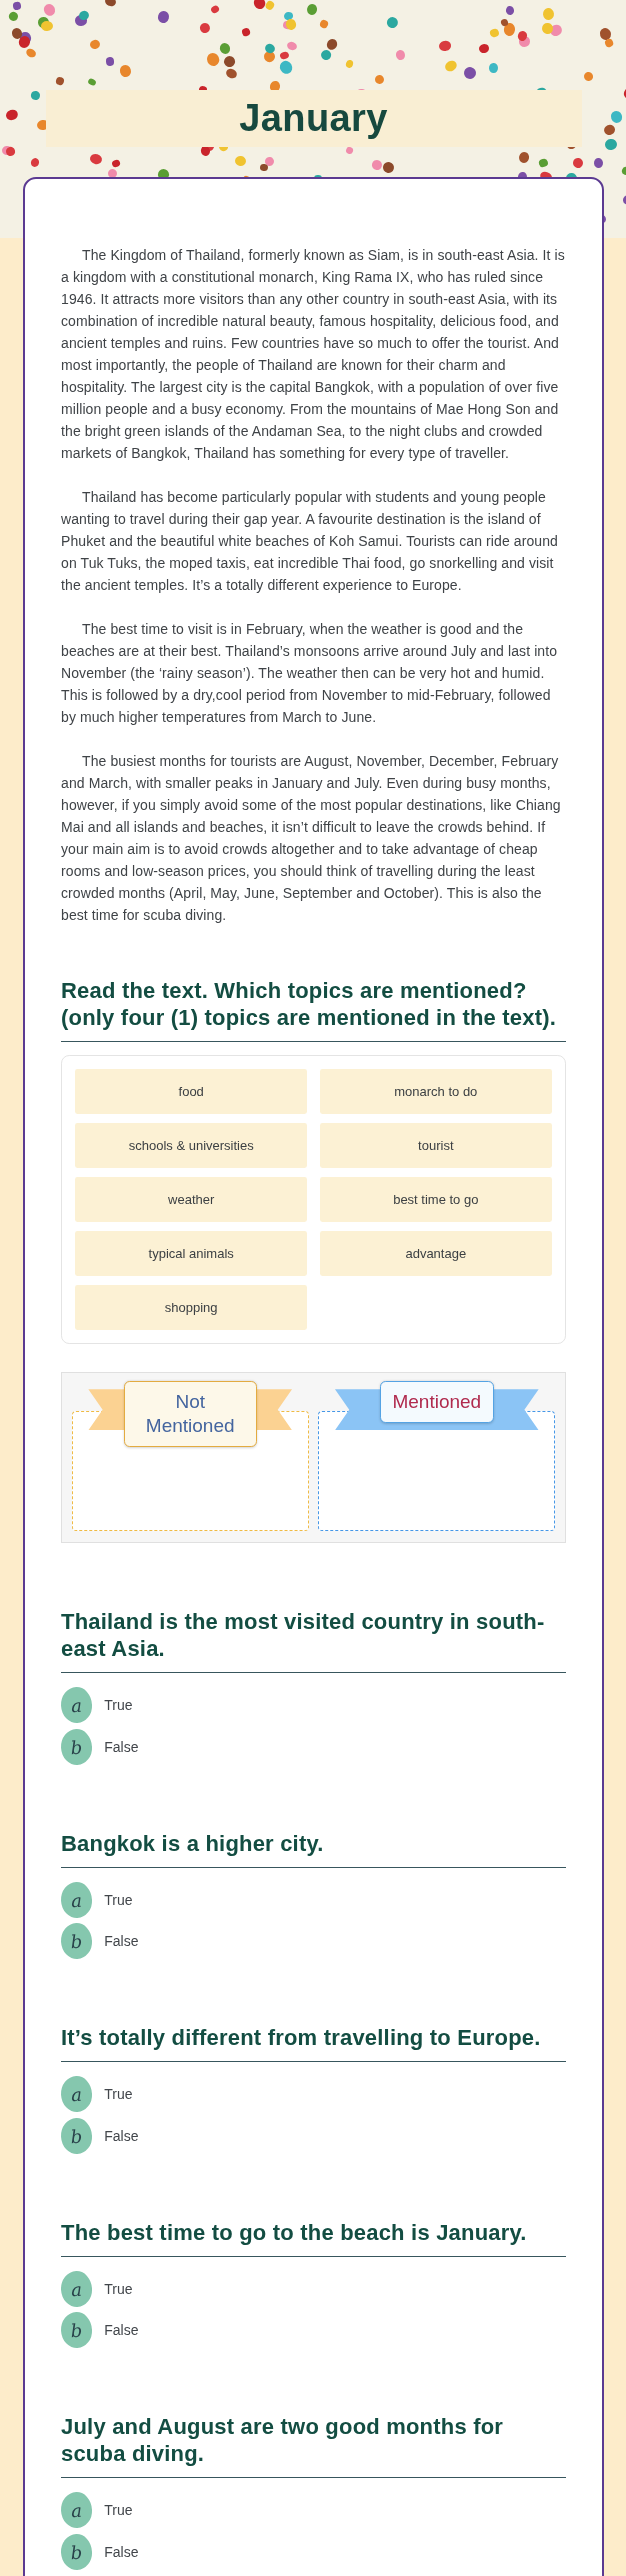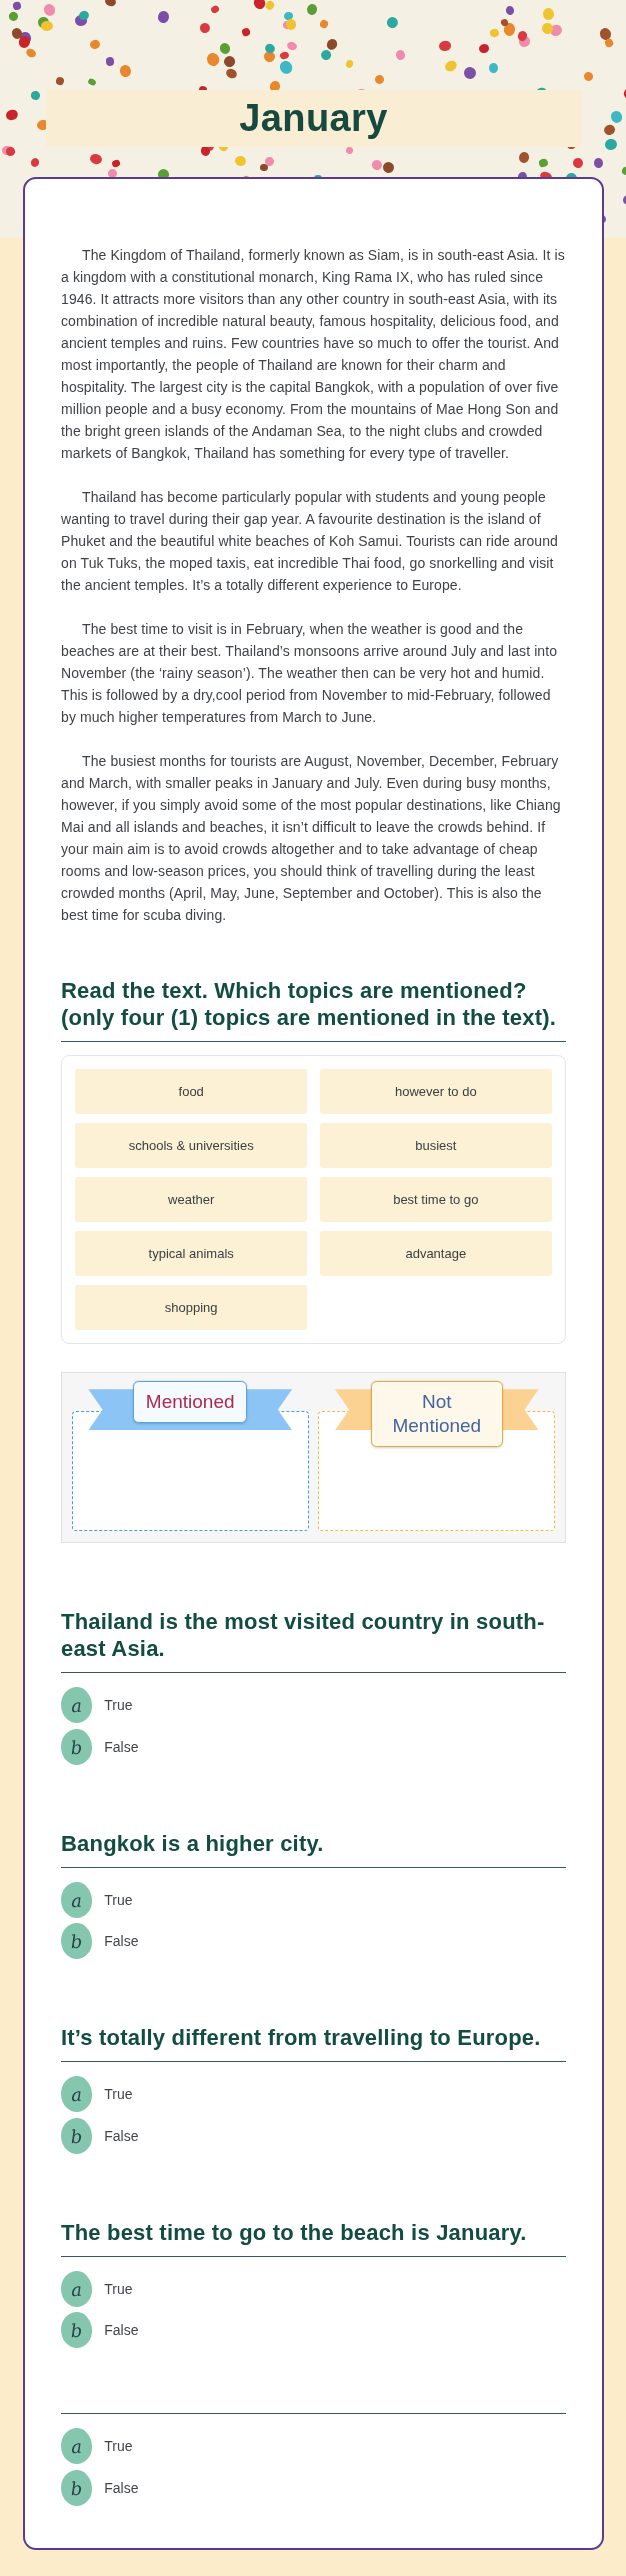--- a/index.html
+++ b/index.html
@@ -252,58 +252,58 @@
 
   </div>
 
   <section class="topics-section">
     <h2 class="q-heading">Read the text. Which topics are mentioned? (only four (1) topics are mentioned in the text).</h2>
     <hr class="rule">
     <div class="chips-box">
 
         <div class="chip">food</div>
 
-        <div class="chip">however to do</div>
+        <div class="chip">monarch to do</div>
 
         <div class="chip">schools &amp; universities</div>
 
-        <div class="chip">busiest</div>
+        <div class="chip">tourist</div>
 
         <div class="chip">weather</div>
 
         <div class="chip">best time to go</div>
 
         <div class="chip">typical animals</div>
 
         <div class="chip">advantage</div>
 
         <div class="chip">shopping</div>
 
     </div>
   </section>
 
   <div class="sort-wrap">
+    <div class="zone zone-nm">
+      <div class="ribbon">
+        <div class="ribbon-bar"></div>
+        <div class="ribbon-box">
+          <span>Not Mentioned</span>
+        </div>
+      </div>
+      <div class="dropzone"></div>
+    </div>
     <div class="zone zone-m">
       <div class="ribbon">
         <div class="ribbon-bar"></div>
         <div class="ribbon-box">
           <span>Mentioned</span>
         </div>
       </div>
       <div class="dropzone"></div>
     </div>
-    <div class="zone zone-nm">
-      <div class="ribbon">
-        <div class="ribbon-bar"></div>
-        <div class="ribbon-box">
-          <span>Not Mentioned</span>
-        </div>
-      </div>
-      <div class="dropzone"></div>
-    </div>
   </div>
 
   <div id="tf-list">
 
       <section class="tfq">
         <h2 class="q-heading">Thailand is the most visited country in south-east Asia.</h2>
         <hr class="rule">
         <div class="options">
           <div class="option">
             <span class="opt-circle">a</span>
@@ -355,20 +355,21 @@
             <span class="opt-label">True</span>
           </div>
           <div class="option">
             <span class="opt-circle">b</span>
             <span class="opt-label">False</span>
           </div>
         </div>
       </section>
 
       <section class="tfq">
+        <h2 class="q-heading">July and August are two good months for scuba diving.</h2>
         <hr class="rule">
         <div class="options">
           <div class="option">
             <span class="opt-circle">a</span>
             <span class="opt-label">True</span>
           </div>
           <div class="option">
             <span class="opt-circle">b</span>
             <span class="opt-label">False</span>
           </div>

